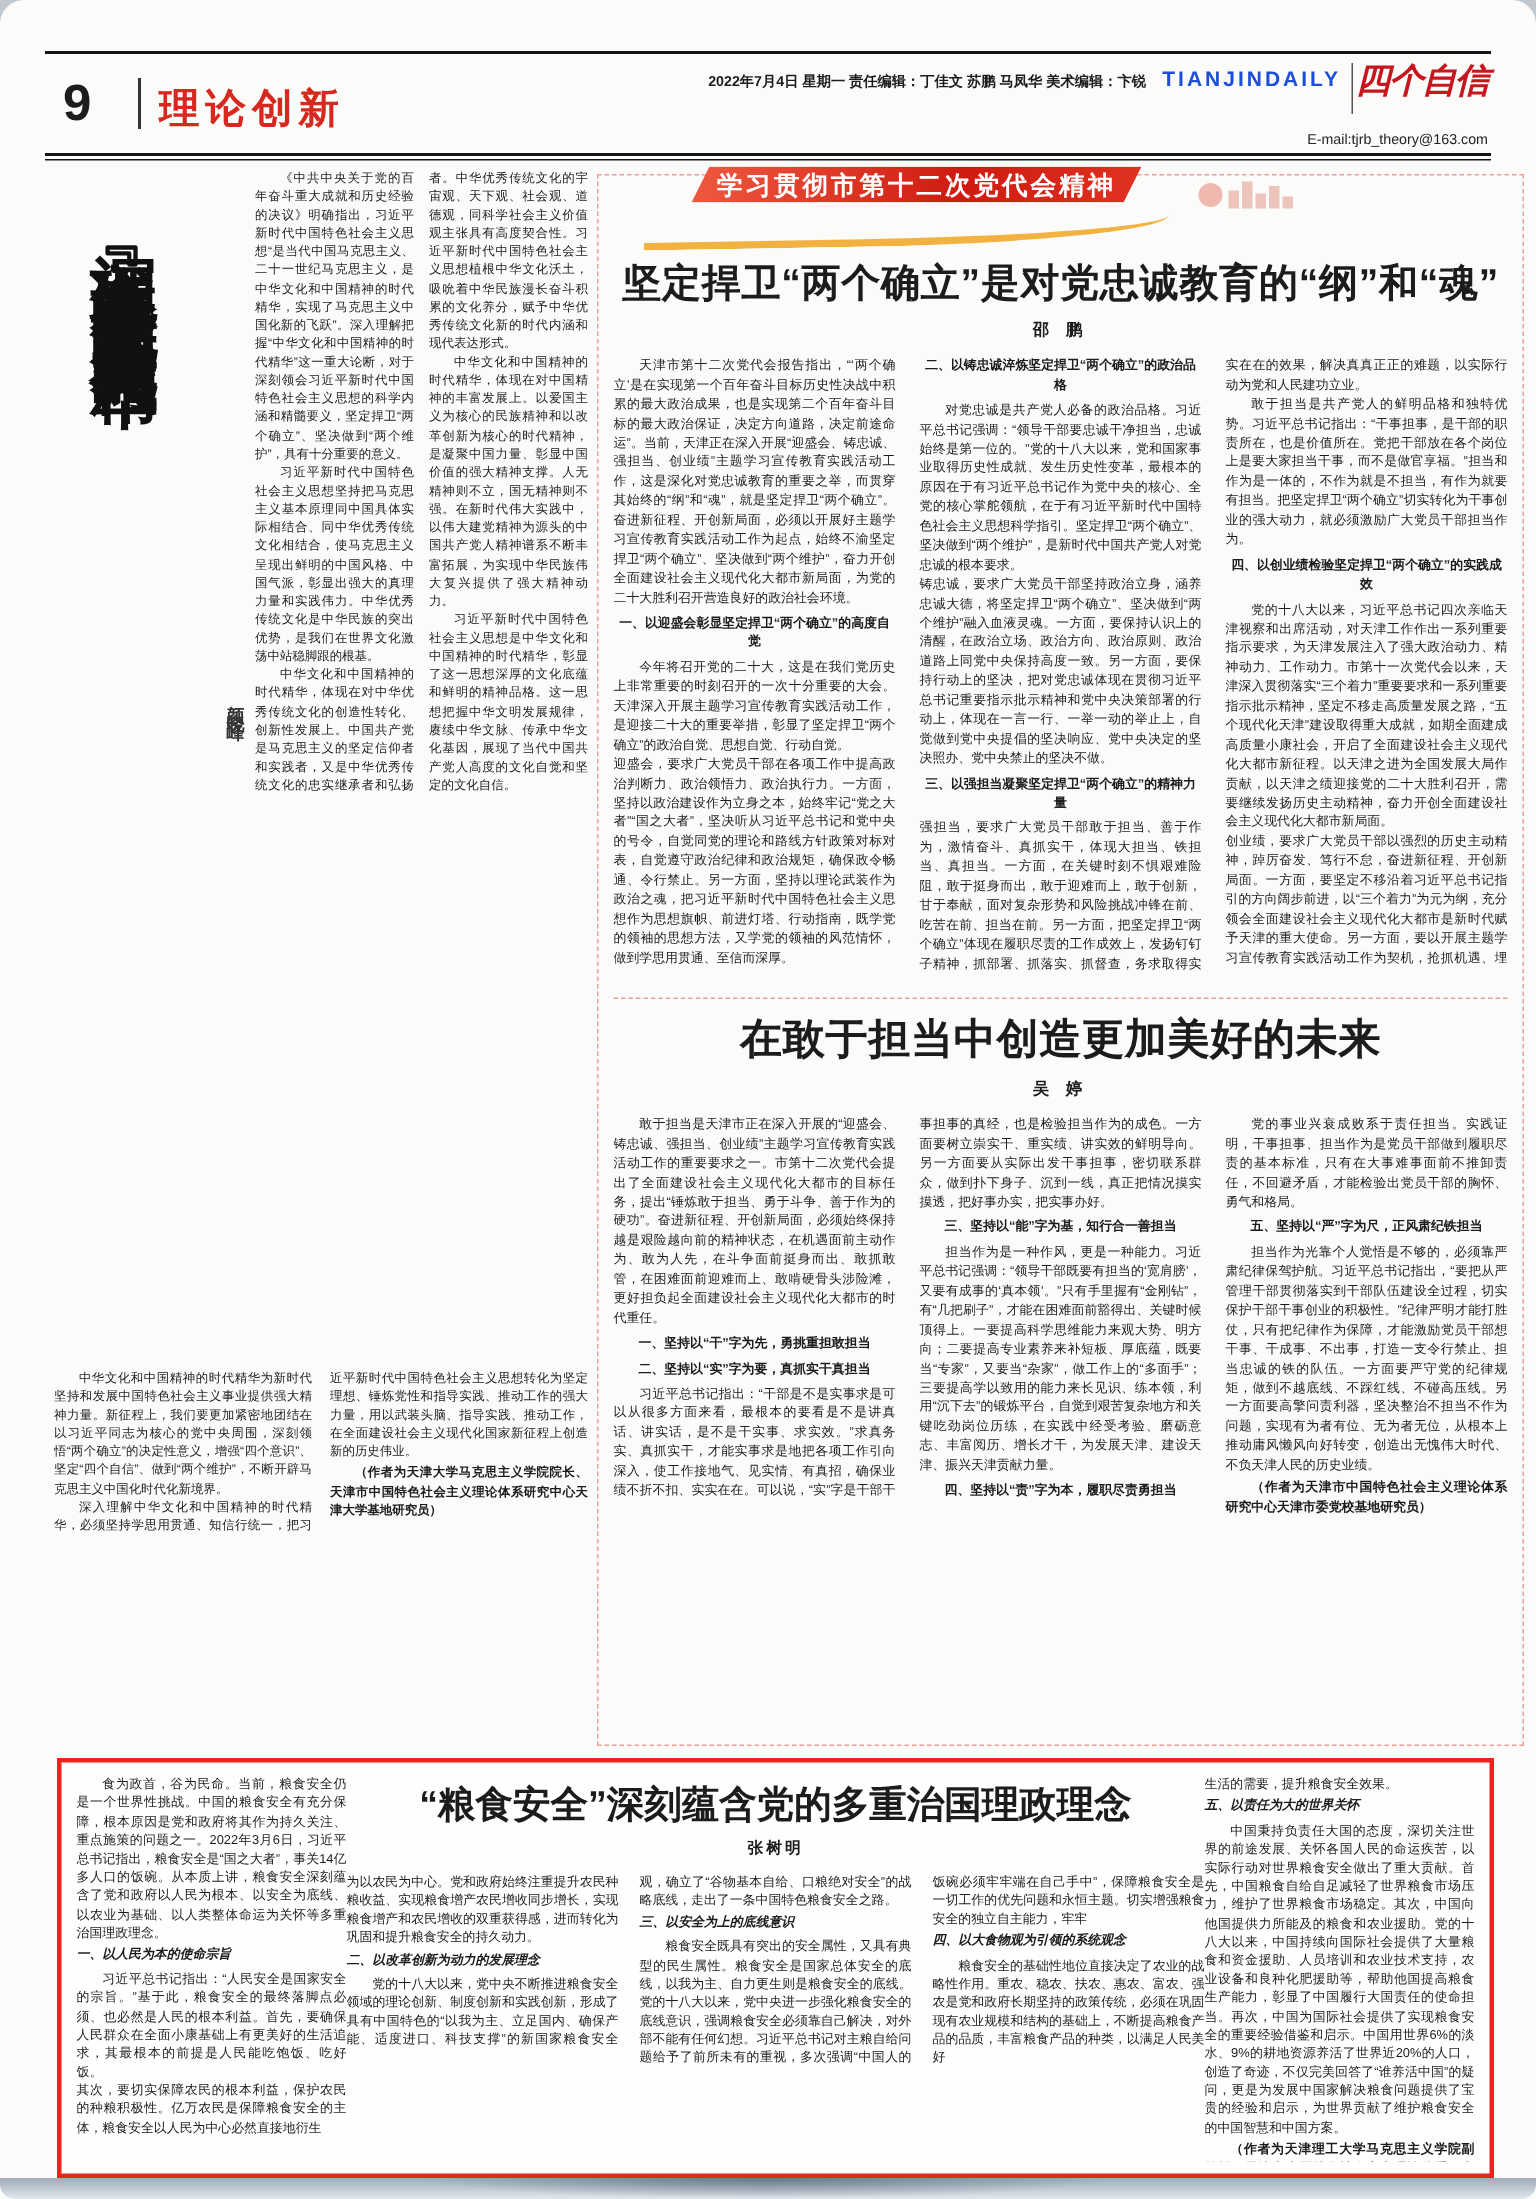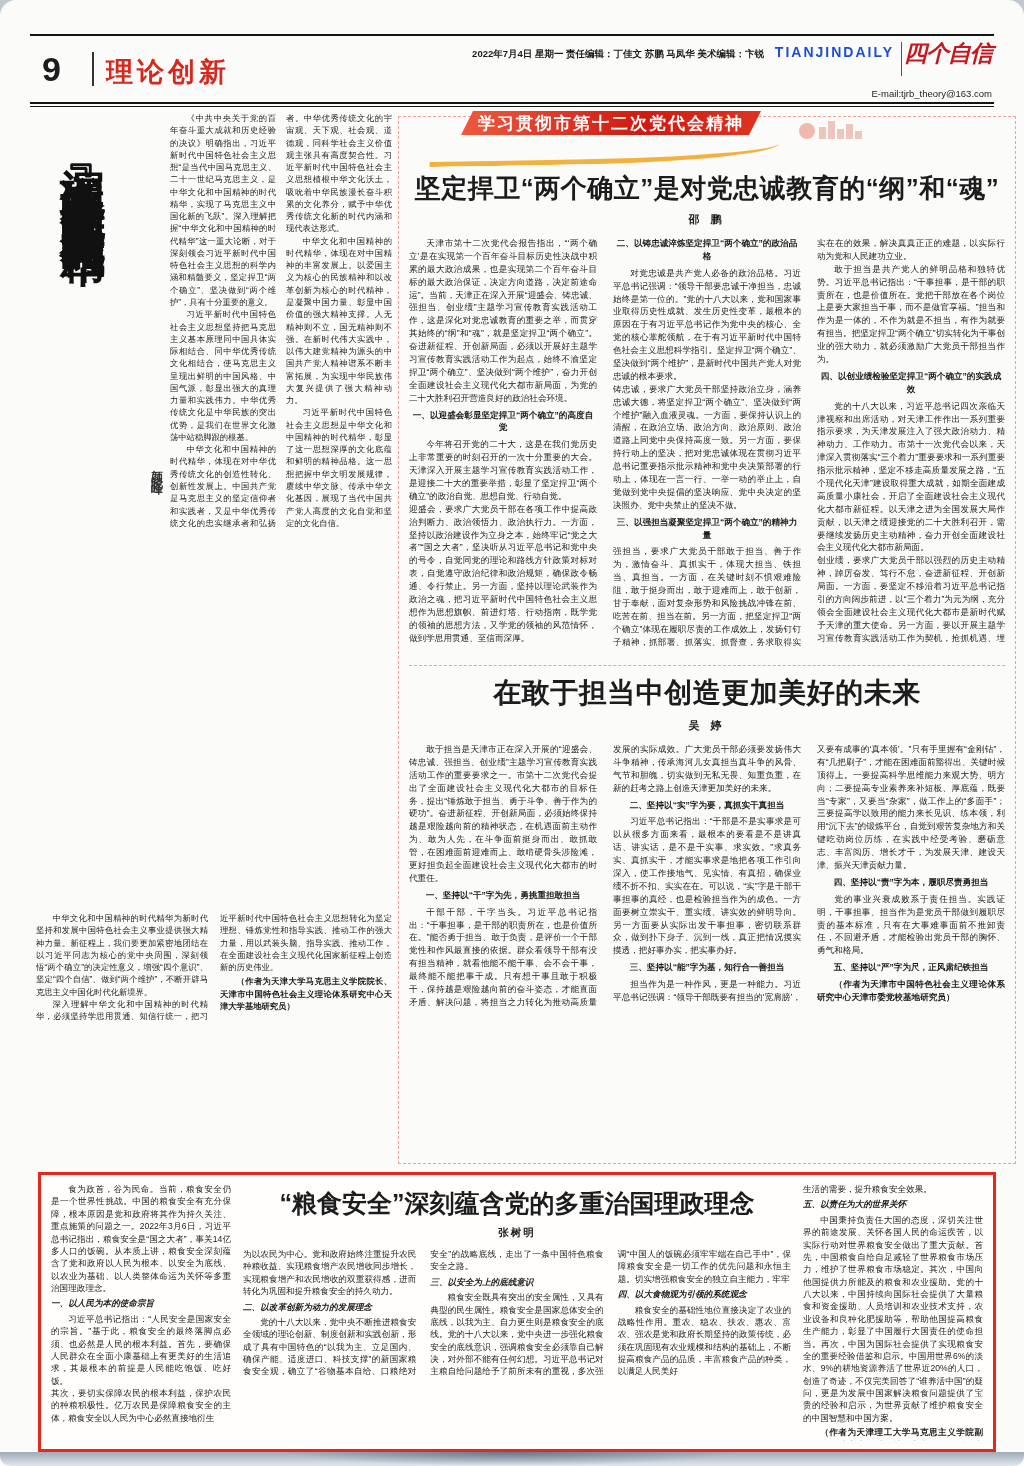--- a/index.html
+++ b/index.html
@@ -37,21 +37,21 @@
   .banner-emblem .dot{display:inline-block;width:16px;height:16px;border-radius:50%;background:#e46a5a;margin-right:4px;vertical-align:middle;}
   .banner-emblem .bar{display:inline-block;width:7px;background:#e08476;margin-right:2px;vertical-align:bottom;}
   .article-a{padding-top:50px;}
   .a-title{font-size:26px;font-weight:900;text-align:center;margin:4px 0 6px;letter-spacing:.5px;}
   .a-byline{font-size:11px;font-weight:bold;text-align:center;margin:0 0 10px;letter-spacing:4px;}
   .a-cols{height:418px;column-count:3;column-gap:16px;font-size:8.6px;line-height:1.5;text-align:justify;overflow:hidden;}
   .ab-divider{border:none;border-top:1px dashed #f0a096;margin:10px 0 8px;}
   .b-title{font-size:28px;font-weight:900;text-align:center;margin:6px 0 6px;letter-spacing:.5px;}
   .b-cols{height:392px;column-count:3;column-gap:16px;font-size:8.6px;line-height:1.5;text-align:justify;overflow:hidden;}
   
-  .bottom-article{position:absolute;left:38px;top:1172px;width:958px;height:280px;box-sizing:border-box;border:3px solid #e8271c;background:#fffefd;display:flex;gap:12px;padding:8px 10px;font-size:8.6px;line-height:1.44;text-align:justify;}
+  .bottom-article{position:absolute;left:38px;top:1172px;width:958px;height:280px;box-sizing:border-box;border:3px solid #e8271c;background:#fffefd;display:flex;padding:8px 10px;font-size:8.6px;line-height:1.44;text-align:justify;}
   .bside{width:180px;flex:none;overflow:hidden;}
   .bcenter{flex:1;display:flex;flex-direction:column;overflow:hidden;}
   .btitle{font-size:25px;font-weight:900;text-align:center;margin:2px 0 4px;}
   .bbyline{font-size:10.5px;font-weight:bold;text-align:center;margin:0 0 8px;letter-spacing:2px;}
   .bcols{column-count:3;column-gap:14px;height:192px;overflow:hidden;}
   
   .deskstrip{position:absolute;left:0;top:1452px;width:1024px;height:14px;background:linear-gradient(#9fabb9,#e2e8ee);border-radius:0 0 10px 10px;}
   .deskstrip:after{content:"";position:absolute;left:280px;top:0;width:460px;height:14px;background:radial-gradient(ellipse at 50% 0,rgba(60,75,95,.55),rgba(60,75,95,0) 70%);}
 </style>
 </head>
@@ -117,28 +117,28 @@
     </div>
 
     <hr class="ab-divider">
 
     <div class="article-b">
       <div class="b-title">在敢于担当中创造更加美好的未来</div>
       <div class="a-byline">吴 婷</div>
       <div class="b-cols">
           <p class="para">敢于担当是天津市正在深入开展的“迎盛会、铸忠诚、强担当、创业绩”主题学习宣传教育实践活动工作的重要要求之一。市第十二次党代会提出了全面建设社会主义现代化大都市的目标任务，提出“锤炼敢于担当、勇于斗争、善于作为的硬功”。奋进新征程、开创新局面，必须始终保持越是艰险越向前的精神状态，在机遇面前主动作为、敢为人先，在斗争面前挺身而出、敢抓敢管，在困难面前迎难而上、敢啃硬骨头涉险滩，更好担负起全面建设社会主义现代化大都市的时代重任。</p>
           <p class="subhead">一、坚持以“干”字为先，勇挑重担敢担当</p>
-          <p class="para">干部干部，干字当头。习近平总书记指出：“干事担事，是干部的职责所在，也是价值所在。”能否勇于担当、敢于负责，是评价一个干部党性和作风最直接的依据。群众看领导干部有没有担当精神，就看他能不能干事、会不会干事，最终能不能把事干成。只有想干事且敢于积极干，保持越是艰险越向前的奋斗姿态，才能直面矛盾、解决问题，将担当之力转化为推动高质量发展的实际成效。广大党员干部必须要发扬伟大斗争精神，传承海河儿女真担当真斗争的风骨、气节和胆魄，切实做到无私无畏、知重负重，在新的赶考之路上创造天津更加美好的未来。</p>
           <p class="subhead">二、坚持以“实”字为要，真抓实干真担当</p>
           <p class="para">习近平总书记指出：“干部是不是实事求是可以从很多方面来看，最根本的要看是不是讲真话、讲实话，是不是干实事、求实效。”求真务实、真抓实干，才能实事求是地把各项工作引向深入，使工作接地气、见实情、有真招，确保业绩不折不扣、实实在在。可以说，“实”字是干部干事担事的真经，也是检验担当作为的成色。一方面要树立崇实干、重实绩、讲实效的鲜明导向。另一方面要从实际出发干事担事，密切联系群众，做到扑下身子、沉到一线，真正把情况摸实摸透，把好事办实，把实事办好。</p>
           <p class="subhead">三、坚持以“能”字为基，知行合一善担当</p>
           <p class="para">担当作为是一种作风，更是一种能力。习近平总书记强调：“领导干部既要有担当的‘宽肩膀’，又要有成事的‘真本领’。”只有手里握有“金刚钻”，有“几把刷子”，才能在困难面前豁得出、关键时候顶得上。一要提高科学思维能力来观大势、明方向；二要提高专业素养来补短板、厚底蕴，既要当“专家”，又要当“杂家”，做工作上的“多面手”；三要提高学以致用的能力来长见识、练本领，利用“沉下去”的锻炼平台，自觉到艰苦复杂地方和关键吃劲岗位历练，在实践中经受考验、磨砺意志、丰富阅历、增长才干，为发展天津、建设天津、振兴天津贡献力量。</p>
           <p class="subhead">四、坚持以“责”字为本，履职尽责勇担当</p>
           <p class="para">党的事业兴衰成败系于责任担当。实践证明，干事担事、担当作为是党员干部做到履职尽责的基本标准，只有在大事难事面前不推卸责任，不回避矛盾，才能检验出党员干部的胸怀、勇气和格局。</p>
           <p class="subhead">五、坚持以“严”字为尺，正风肃纪铁担当</p>
+          <p class="para">担当作为光靠个人觉悟是不够的，必须靠严肃纪律保驾护航。习近平总书记指出，“要把从严管理干部贯彻落实到干部队伍建设全过程，切实保护干部干事创业的积极性。”纪律严明才能打胜仗，只有把纪律作为保障，才能激励党员干部想干事、干成事、不出事，打造一支令行禁止、担当忠诚的铁的队伍。一方面要严守党的纪律规矩，做到不越底线、不踩红线、不碰高压线。另一方面要高擎问责利器，坚决整治不担当不作为问题，实现有为者有位、无为者无位，从根本上推动庸风懒风向好转变，创造出无愧伟大时代、不负天津人民的历史业绩。</p>
           <p class="endnote">（作者为天津市中国特色社会主义理论体系研究中心天津市委党校基地研究员）</p>
         </div>
     </div>
   </div>
 
   <div class="bottom-article">
     <div class="bside">
         <p class="para">食为政首，谷为民命。当前，粮食安全仍是一个世界性挑战。中国的粮食安全有充分保障，根本原因是党和政府将其作为持久关注、重点施策的问题之一。2022年3月6日，习近平总书记指出，粮食安全是“国之大者”，事关14亿多人口的饭碗。从本质上讲，粮食安全深刻蕴含了党和政府以人民为根本、以安全为底线、以农业为基础、以人类整体命运为关怀等多重治国理政理念。</p>
         <p class="subhead-kai">一、以人民为本的使命宗旨</p>
         <p class="para">习近平总书记指出：“人民安全是国家安全的宗旨。”基于此，粮食安全的最终落脚点必须、也必然是人民的根本利益。首先，要确保人民群众在全面小康基础上有更美好的生活追求，其最根本的前提是人民能吃饱饭、吃好饭。</p>

